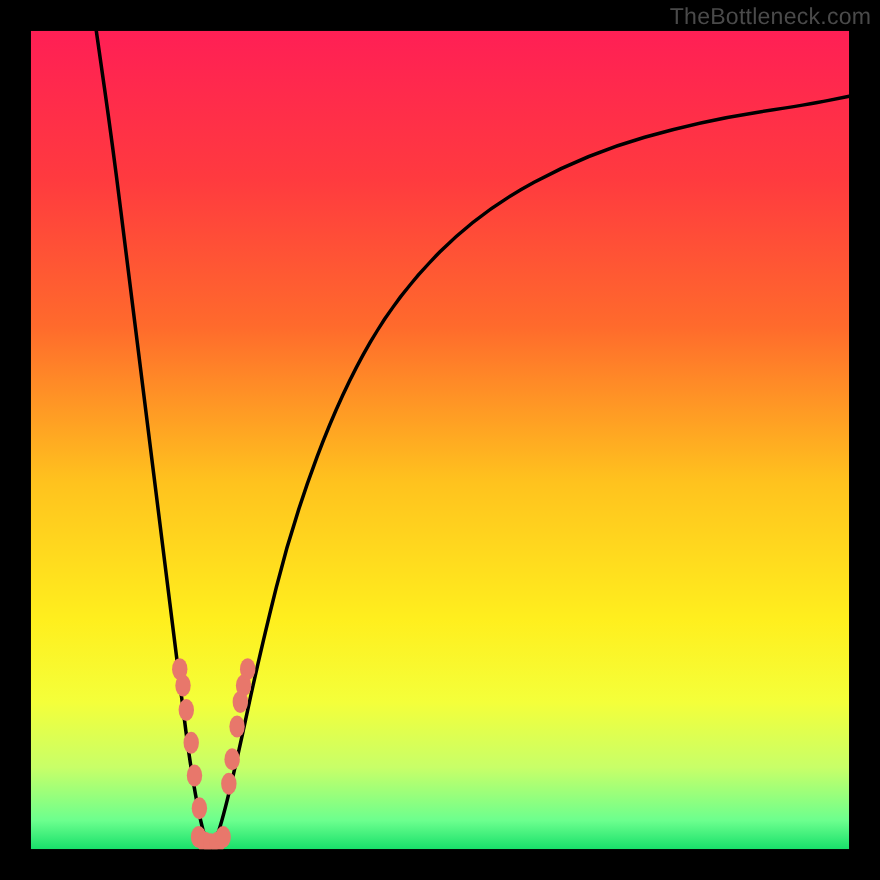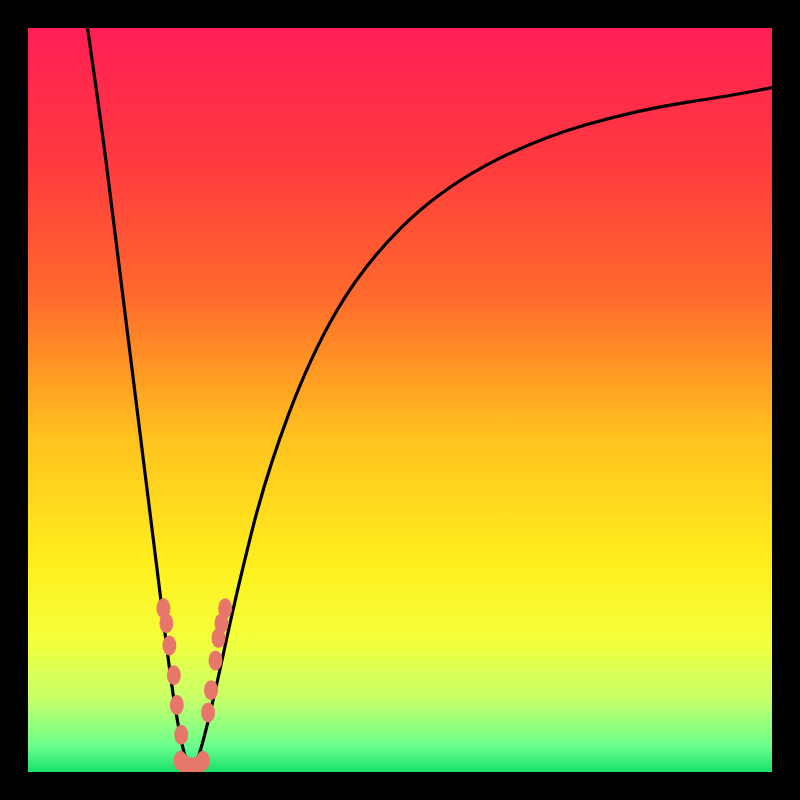--- a/index.html
+++ b/index.html
@@ -76,13 +76,14 @@
           <ellipse cx="193.44" cy="595.2" rx="7" ry="10" fill="#e8776b"></ellipse>
           <ellipse cx="197.16" cy="580.3199999999999" rx="7" ry="10" fill="#e8776b"></ellipse>
           <ellipse cx="152.51999999999998" cy="732.84" rx="7" ry="10" fill="#e8776b"></ellipse>
           <ellipse cx="158.472" cy="738.048" rx="7" ry="10" fill="#e8776b"></ellipse>
           <ellipse cx="163.68" cy="739.536" rx="7" ry="10" fill="#e8776b"></ellipse>
           <ellipse cx="169.632" cy="738.048" rx="7" ry="10" fill="#e8776b"></ellipse>
           <ellipse cx="174.84" cy="732.84" rx="7" ry="10" fill="#e8776b"></ellipse>
         </g>
     </svg>
   </div>
+  <div class="watermark">TheBottleneck.com</div>
 </div>
 
 </body></html>

